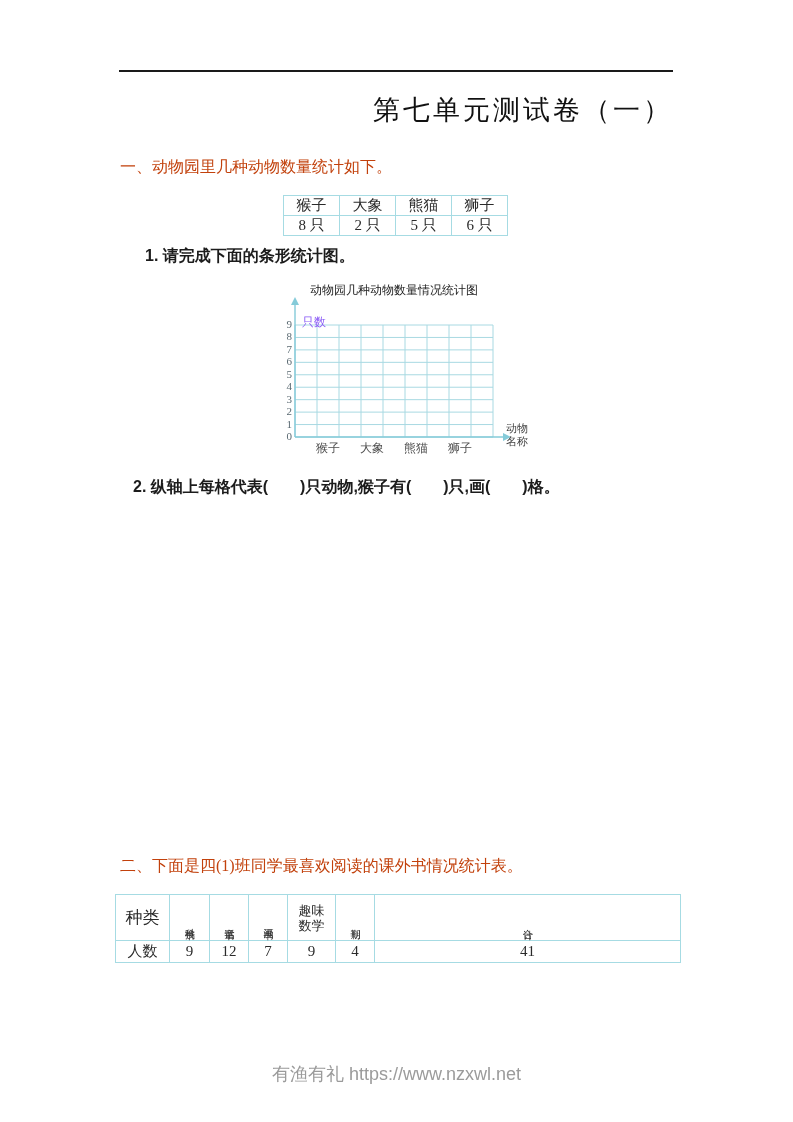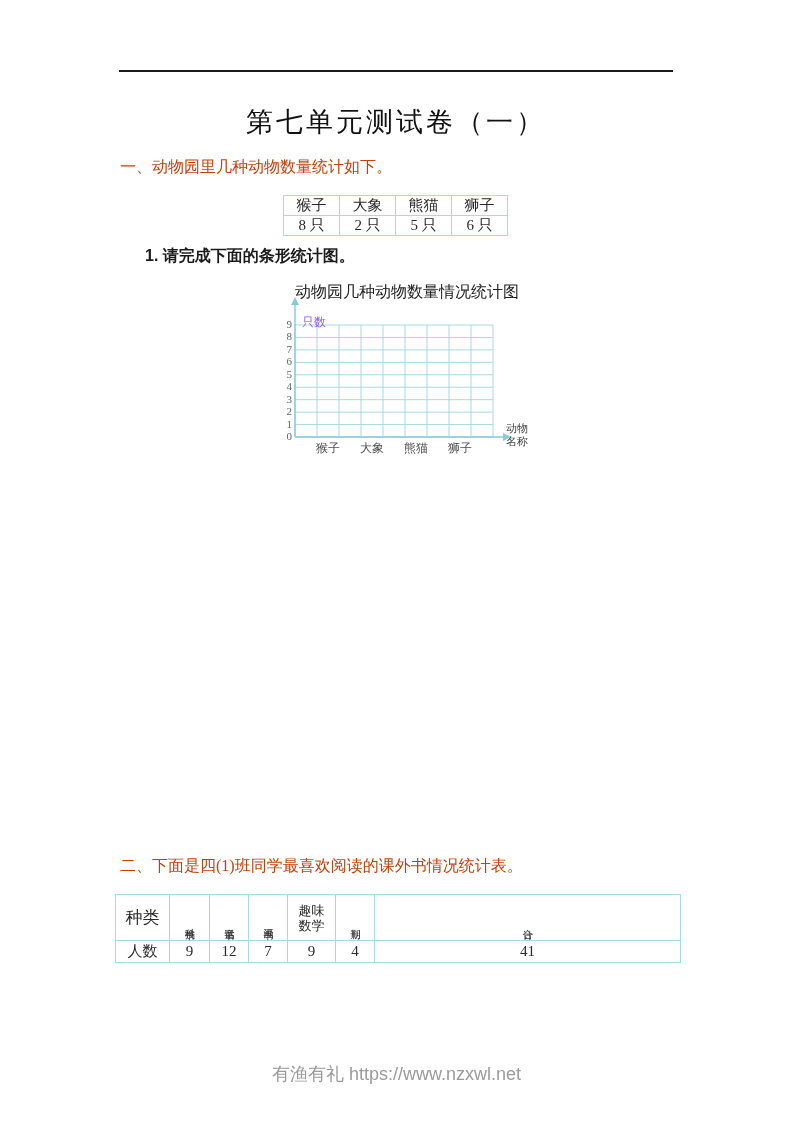--- a/index.html
+++ b/index.html
@@ -1,34 +1,34 @@
 <!DOCTYPE html>
 <html><head>
 <meta charset="utf-8">
 <style>
   html,body{margin:0;padding:0;background:#ffffff;}
   .page{position:relative;width:793px;height:1122px;background:#ffffff;overflow:hidden;
         font-family:"Liberation Serif","DejaVu Serif",serif;color:#1f1f1f;}
   .abs{position:absolute;}
   .top-rule{left:119px;top:70px;width:554px;height:0;border-top:2px solid #1a1a1a;}
-  .doc-title{left:119px;top:92px;width:554px;text-align:center;font-size:27px;letter-spacing:3px;color:#111;margin-top:12px;}
+  .doc-title{left:119px;top:92px;width:554px;text-align:right;font-size:27px;letter-spacing:3px;color:#111;}
   .sec-heading{font-size:16px;color:#c2410c;white-space:nowrap;}
   .sec1-heading{left:120px;top:157px;}
   .sec2-heading{left:120px;top:856px;}
   .sub-item{font-family:"Liberation Sans","DejaVu Sans",sans-serif;font-weight:600;font-size:16px;color:#1c1c1c;white-space:nowrap;}
   .sub1{left:133px;top:246px;margin-left:12px;}
   .sub2{left:133px;top:477px;}
   .sub3{left:133px;top:519px;}
   .sub4{left:133px;top:973px;}
   
   .animal-table{left:283px;top:195px;border-collapse:collapse;}
   .animal-table td{border:1px solid #a6dbe3;width:55px;height:17px;text-align:center;
                    font-size:15px;color:#2a2a2a;padding:0;}
   
-  .chart-title{left:295px;top:282px;width:198px;text-align:center;font-size:16px;color:#222;
+  .chart-title{left:295px;top:282px;width:198px;text-align:center;font-size:12px;color:#222;
                font-family:"Liberation Sans","DejaVu Sans",sans-serif;white-space:nowrap;}
   .chart-svg{left:280px;top:296px;}
   .ytick-box{left:270px;top:296px;width:22px;height:165px;}
   .ytick{position:absolute;width:22px;text-align:right;font-size:11px;color:#5a6a72;line-height:13px;}
   .ylabel{left:302px;top:314px;font-size:12px;color:#8b5cf6;}
   .xlabel-box{left:280px;top:440px;width:240px;height:16px;}
   .xcat{position:absolute;width:44px;text-align:center;font-size:12px;color:#4d4d4d;top:0;}
   .axis-name{left:506px;top:422px;font-size:11px;line-height:13px;color:#444;text-align:center;}
   
   .book-table{left:115px;top:894px;border-collapse:collapse;table-layout:fixed;}
@@ -117,20 +117,21 @@
       <span class="xcat" style="left: 26px;">猴子</span>
       <span class="xcat" style="left: 70px;">大象</span>
       <span class="xcat" style="left: 114px;">熊猫</span>
       <span class="xcat" style="left: 158px;">狮子</span>
     </div>
   <div class="abs axis-name">
     <div>动物</div>
     <div>名称</div>
   </div>
 
+  <div class="abs sub-item sub2">2. 纵轴上每格代表(　　)只动物,猴子有(　　)只,画(　　)格。</div>
 
   <div class="abs sec-heading sec2-heading">二、下面是四(1)班同学最喜欢阅读的课外书情况统计表。</div>
 
   <table class="abs book-table">
     <tbody>
         <tr class="hdr-row">
       <td style="width:53px" class="rowlabel">种类</td>
       <td style="width:39px"><span class="vtext">科技书</span></td>
       <td style="width:38px"><span class="vtext">童话书</span></td>
       <td style="width:38px"><span class="vtext">漫画书</span></td>

